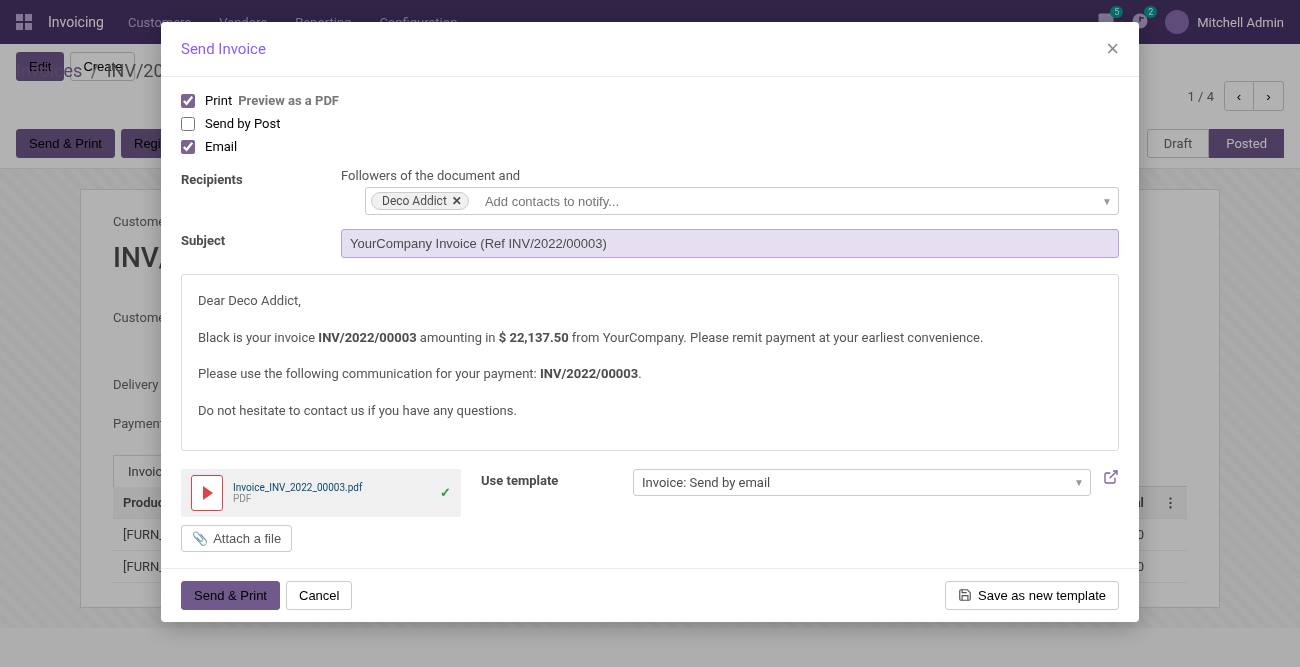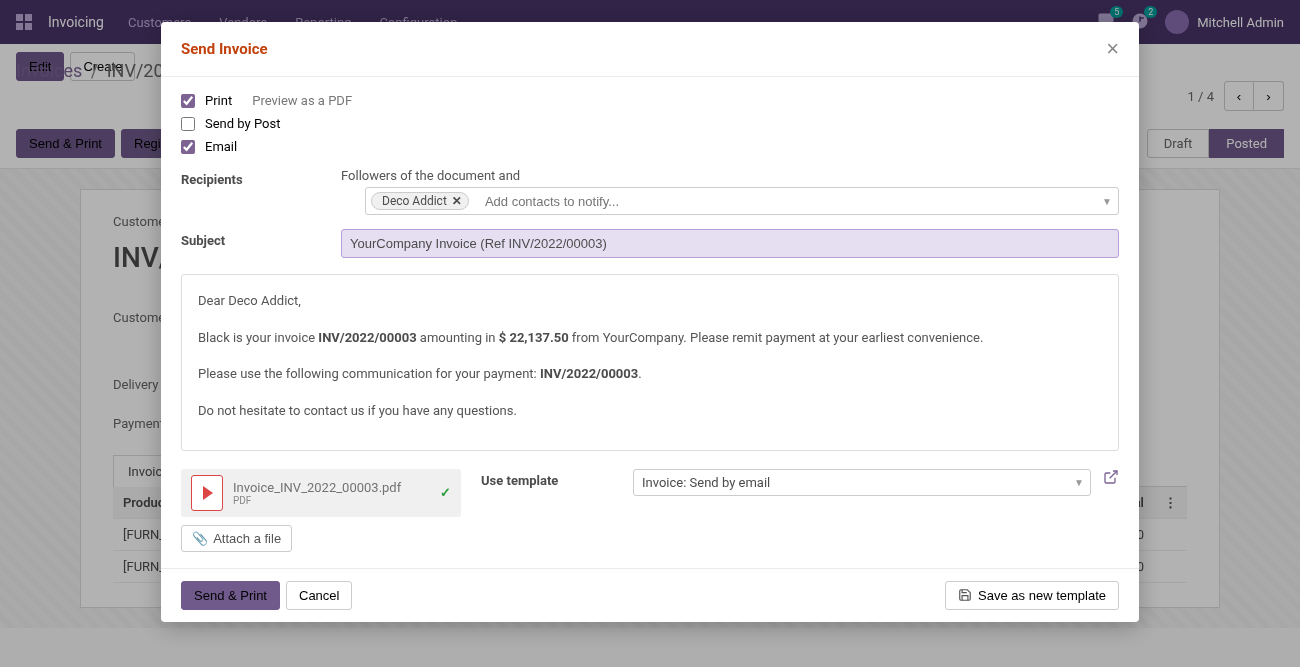--- a/index.html
+++ b/index.html
@@ -54,32 +54,32 @@
 .tabs .tab { display: inline-block; padding: 8px 14px; border: 1px solid #ddd; border-bottom: none; background: #fff; margin-bottom: -1px; }
 .table { width: 100%; border-collapse: collapse; margin-top: 0; }
 .table th, .table td { padding: 8px 10px; text-align: left; border-bottom: 1px solid #eee; font-size: 13px; }
 .table th { background: #f5f5f5; font-weight: 600; }
 .table td.num, .table th.num { text-align: right; }
 
 
 .modal-backdrop { position: fixed; inset: 0; background: rgba(0,0,0,0.3); z-index: 100; }
 .modal { position: fixed; top: 22px; left: 50%; transform: translateX(-50%); width: 978px; background: #fff; border-radius: 4px; box-shadow: 0 5px 25px rgba(0,0,0,0.25); z-index: 101; display: flex; flex-direction: column; max-height: calc(100vh - 40px); }
 .modal-header { padding: 14px 20px; border-bottom: 1px solid #e9ecef; display: flex; align-items: center; }
-.modal-header h4 { font-size: 15px; font-weight: 700; color: #c2410c; }
+.modal-header h4 { font-size: 15px; font-weight: 400; color: #8b5cf6; }
 .modal-header .close { margin-left: auto; font-size: 22px; color: #888; cursor: pointer; background: none; border: none; }
 .modal-body { padding: 16px 20px; overflow-y: auto; flex: 1; }
 .modal-body::-webkit-scrollbar { width: 12px; }
 .modal-body::-webkit-scrollbar-thumb { background: #c2c2c2; border-radius: 6px; }
 .modal-body::-webkit-scrollbar-track { background: #f1f1f1; }
 .modal-footer { padding: 12px 20px; border-top: 1px solid #e9ecef; display: flex; align-items: center; }
 
 .opt-row { display: flex; align-items: center; margin-bottom: 8px; }
 .opt-row input[type=checkbox] { width: 14px; height: 14px; margin-right: 10px; accent-color: #7c6394; }
 .opt-row .opt-label { font-weight: 400; color: #000000; }
-.opt-row .opt-sub { color: #777; margin-left: 20px; font-weight: 400; }
+.opt-row .opt-sub { color: #777; margin-left: 6px; font-weight: 700; }
 
 .form-row { display: flex; margin-top: 14px; }
 .form-row .flabel { width: 160px; font-weight: 700; color: #4c4c4c; padding-top: 4px; }
 .form-row .fval { flex: 1; }
 .followers-text { color: #555; margin-bottom: 4px; }
 .tags-input { border: 1px solid #ccc; border-radius: 3px; padding: 3px 5px; display: flex; align-items: center; min-height: 28px; position: relative; margin-left: 24px; }
 .tag { background: #f0f0f0; border: 1px solid #ccc; border-radius: 10px; padding: 1px 6px 1px 10px; font-size: 12px; display: inline-flex; align-items: center; }
 .tag .tag-x { margin-left: 5px; font-weight: bold; cursor: pointer; }
 .tags-input input { border: none; outline: none; flex: 1; padding: 2px 16px; font-size: 13px; }
 .tags-input .dd { position: absolute; right: 6px; color: #999; font-size: 10px; }
@@ -88,21 +88,21 @@
 .email-body { border: 1px solid #ddd; border-radius: 3px; padding: 14px 16px; margin-top: 16px; line-height: 1.9; color: #555; font-size: 13px; min-height: 170px; }
 .email-body p { margin-bottom: 12px; }
 .email-body b { font-weight: 700; color: #4c4c4c; }
 
 .attach-row { display: flex; margin-top: 18px; align-items: flex-start; gap: 20px; }
 .attach-left { display: flex; flex-direction: column; gap: 8px; align-items: flex-start; }
 .attachment { display: flex; align-items: center; background: #f0f0f0; border-radius: 3px; padding: 6px 10px; width: 280px; }
 .pdf-icon { width: 32px; height: 36px; border: 1px solid #d44; border-radius: 3px; display: flex; align-items: center; justify-content: center; margin-right: 10px; position: relative; background: #fff; }
 .pdf-icon::before { content: ""; width: 0; height: 0; border-style: solid; border-width: 7px 0 7px 10px; border-color: transparent transparent transparent #d44; margin-left: 2px;}
 .attach-info { flex: 1; }
-.attach-name { font-size: 13px; color: #737373; }
+.attach-name { font-size: 10px; color: #0c4a6e; }
 .attach-type { font-size: 10px; color: #888; text-transform: uppercase; }
 .attach-check { color: #2a9d3f; font-weight: bold; }
 .attach-btn { border: 1px solid #ccc; background: #fff; padding: 5px 10px; border-radius: 3px; cursor: pointer; font-size: 13px; color: #555; display: inline-flex; align-items: center; }
 .attach-btn .clip { margin-right: 5px; }
 
 .template-col { flex: 1; display: flex; align-items: flex-start; gap: 12px; }
 .template-col .tlabel { font-weight: 700; color: #4c4c4c; white-space: nowrap; padding-top: 4px; width: 140px; }
 .template-select { flex: 1; border: 1px solid #ccc; border-radius: 3px; padding: 5px 8px; display: flex; align-items: center; position: relative; }
 .template-select .dd { position: absolute; right: 6px; color: #999; font-size: 10px; }
 .ext-link { color: #7c6394; cursor: pointer; }

